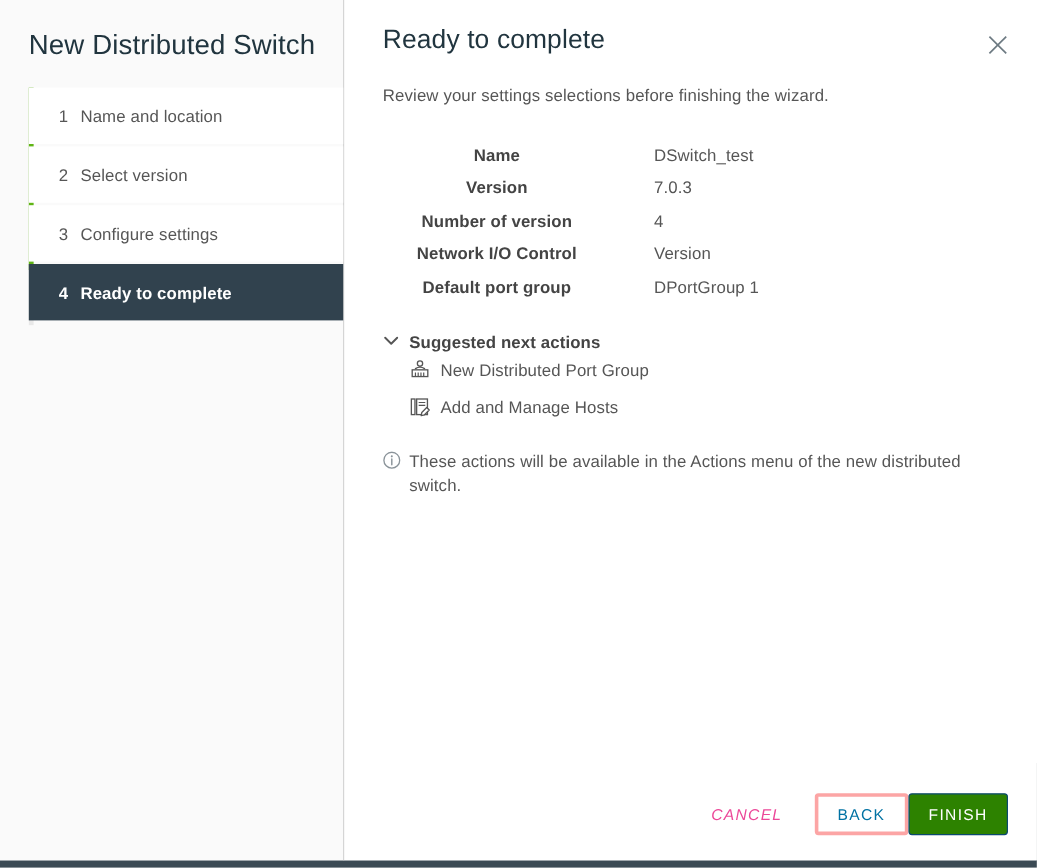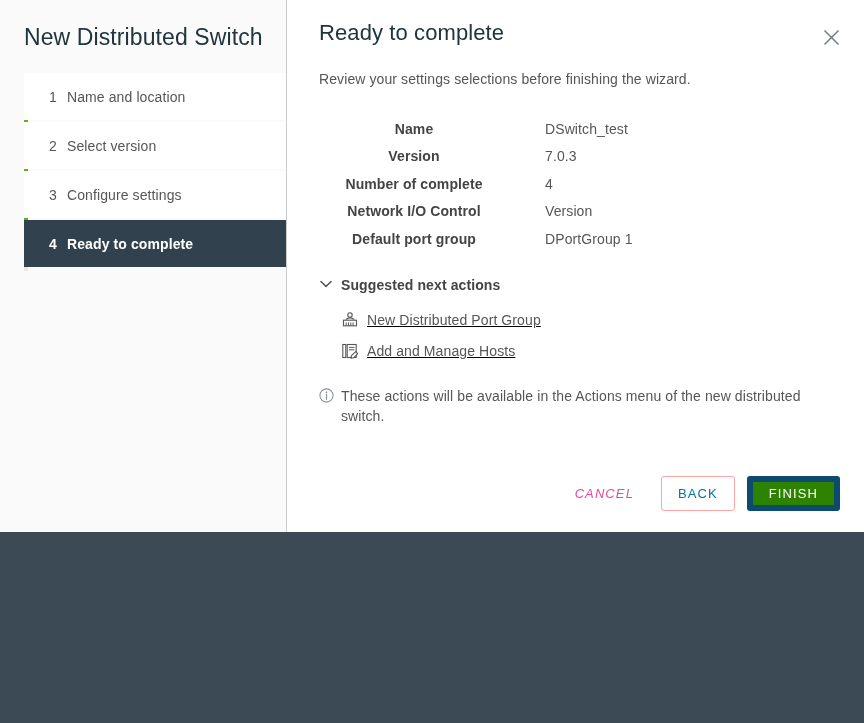--- a/index.html
+++ b/index.html
@@ -10,21 +10,21 @@
     width: 864px;
     height: 723px;
     background: #3b4a54;
     font-family: "Liberation Sans", sans-serif;
     -webkit-font-smoothing: antialiased;
     overflow: hidden;
   }
   .wizard {
     position: relative;
     width: 864px;
-    height: 532px;
+    height: 717px;
     background: #ffffff;
     display: flex;
     overflow: hidden;
   }
 
   
   .sidebar {
     width: 287px;
     min-width: 287px;
     height: 100%;
@@ -171,23 +171,21 @@
     align-items: center;
     justify-content: center;
   }
   .suggested-title {
     font-size: 14px;
     font-weight: bold;
     color: #444444;
     letter-spacing: 0.1px;
   }
   .action-list {
-    margin-top: 12px;
     padding-left: 21px;
-    text-decoration: underline;
   }
   .action-item {
     display: flex;
     align-items: center;
     height: 31px;
     cursor: pointer;
   }
   .action-icon {
     width: 19px;
     height: 19px;
@@ -247,29 +245,28 @@
     padding: 0 16px;
   }
   .btn-flat {
     background: transparent;
     border: 1px solid transparent;
     color: #ec4899;
     font-style: italic;
   }
   .btn-outline {
     background: #ffffff;
-    border: 1px solid #fca5a5;
+    border: 3px solid #fca5a5;
     color: #0072a3;
     margin-left: 10px;
   }
   .btn-solid {
     background: #2d8200;
-    border: 6px solid #0c4a6e;
+    border: 1px solid #0c4a6e;
     color: #ffffff;
-    margin-left: 12px;
     font-weight: normal;
   }
 </style>
 </head>
 <body>
 
 <div class="wizard">
 
   <div class="sidebar">
     <div class="wizard-title">New Distributed Switch</div>
@@ -317,21 +314,21 @@
     <div class="summary">
       <div class="summary-row">
         <div class="summary-key">Name</div>
         <div class="summary-val">DSwitch_test</div>
       </div>
       <div class="summary-row">
         <div class="summary-key">Version</div>
         <div class="summary-val">7.0.3</div>
       </div>
       <div class="summary-row">
-        <div class="summary-key">Number of complete</div>
+        <div class="summary-key">Number of version</div>
         <div class="summary-val">4</div>
       </div>
       <div class="summary-row">
         <div class="summary-key">Network I/O Control</div>
         <div class="summary-val">Version</div>
       </div>
       <div class="summary-row">
         <div class="summary-key">Default port group</div>
         <div class="summary-val">DPortGroup 1</div>
       </div>

